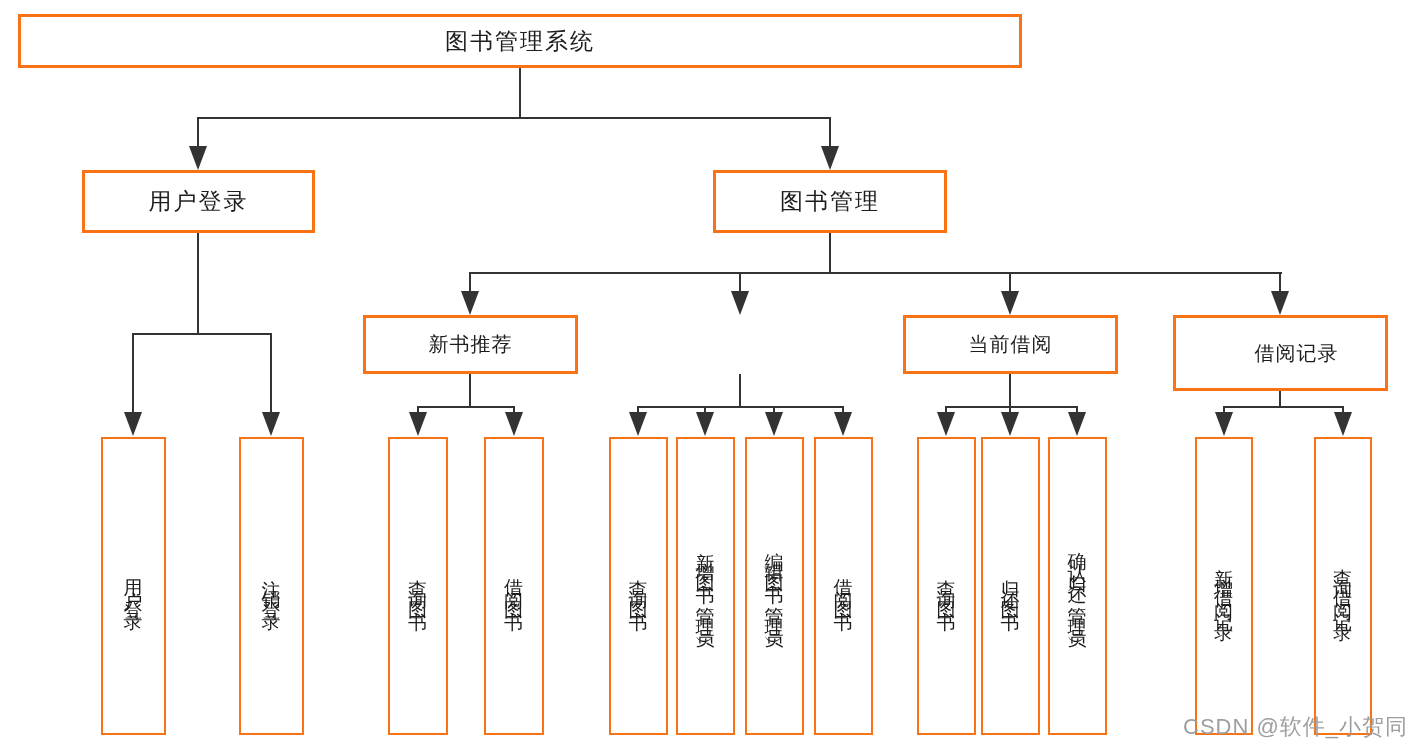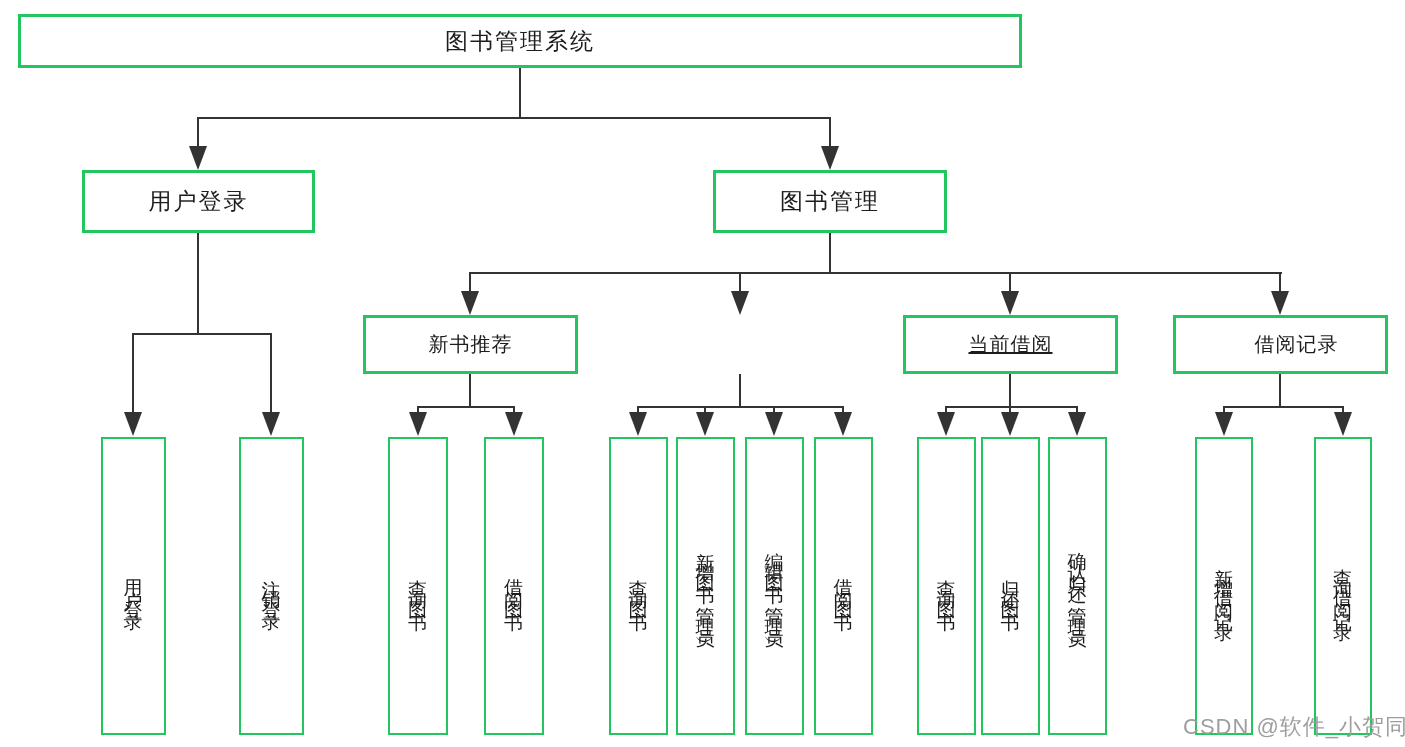--- a/index.html
+++ b/index.html
@@ -8,21 +8,21 @@
     width:1405px; height:747px;
     background:#ffffff;
     font-family:"Liberation Sans","DejaVu Sans",sans-serif;
     color:#1d1d1f;
     overflow:hidden;
   }
   .box {
     position:absolute;
     box-sizing:border-box;
     background:#ffffff;
-    border:3px solid #22c55e;
+    border:3px solid #f97316;
     display:flex;
     align-items:center;
     justify-content:center;
     text-align:center;
     z-index:2;
   }
   .lvl1 { font-size:23px; letter-spacing:2px; }
   .lvl2 { font-size:23px; letter-spacing:2px; }
   .lvl3 { font-size:20px; letter-spacing:1px; }
   .leaf { border-width:2px; }
@@ -69,25 +69,25 @@
 
   <div class="box lvl2" style="left:713px; top:170px; width:234px; height:63px;">
     <span>图书管理</span>
   </div>
 
   <div class="box lvl3" style="left:363px; top:315px; width:215px; height:59px;">
     <span>新书推荐</span>
   </div>
 
 
-  <div class="box lvl3" style="left:903px; top:315px; width:215px; height:59px;text-decoration:underline;">
+  <div class="box lvl3" style="left:903px; top:315px; width:215px; height:59px;">
     <span>当前借阅</span>
   </div>
 
-  <div class="box lvl3" style="left:1173px; top:315px; width:215px; height:59px;padding-left:32px;">
+  <div class="box lvl3" style="left:1173px; top:315px; width:215px; height:76px;padding-left:32px;">
     <span>借阅记录</span>
   </div>
 
   <div class="box leaf" style="left:101px; top:437px; width:65px; height:298px;">
     <span class="vtext">用户登录</span>
   </div>
   <div class="box leaf" style="left:239px; top:437px; width:65px; height:298px;">
     <span class="vtext">注销登录</span>
   </div>
 

